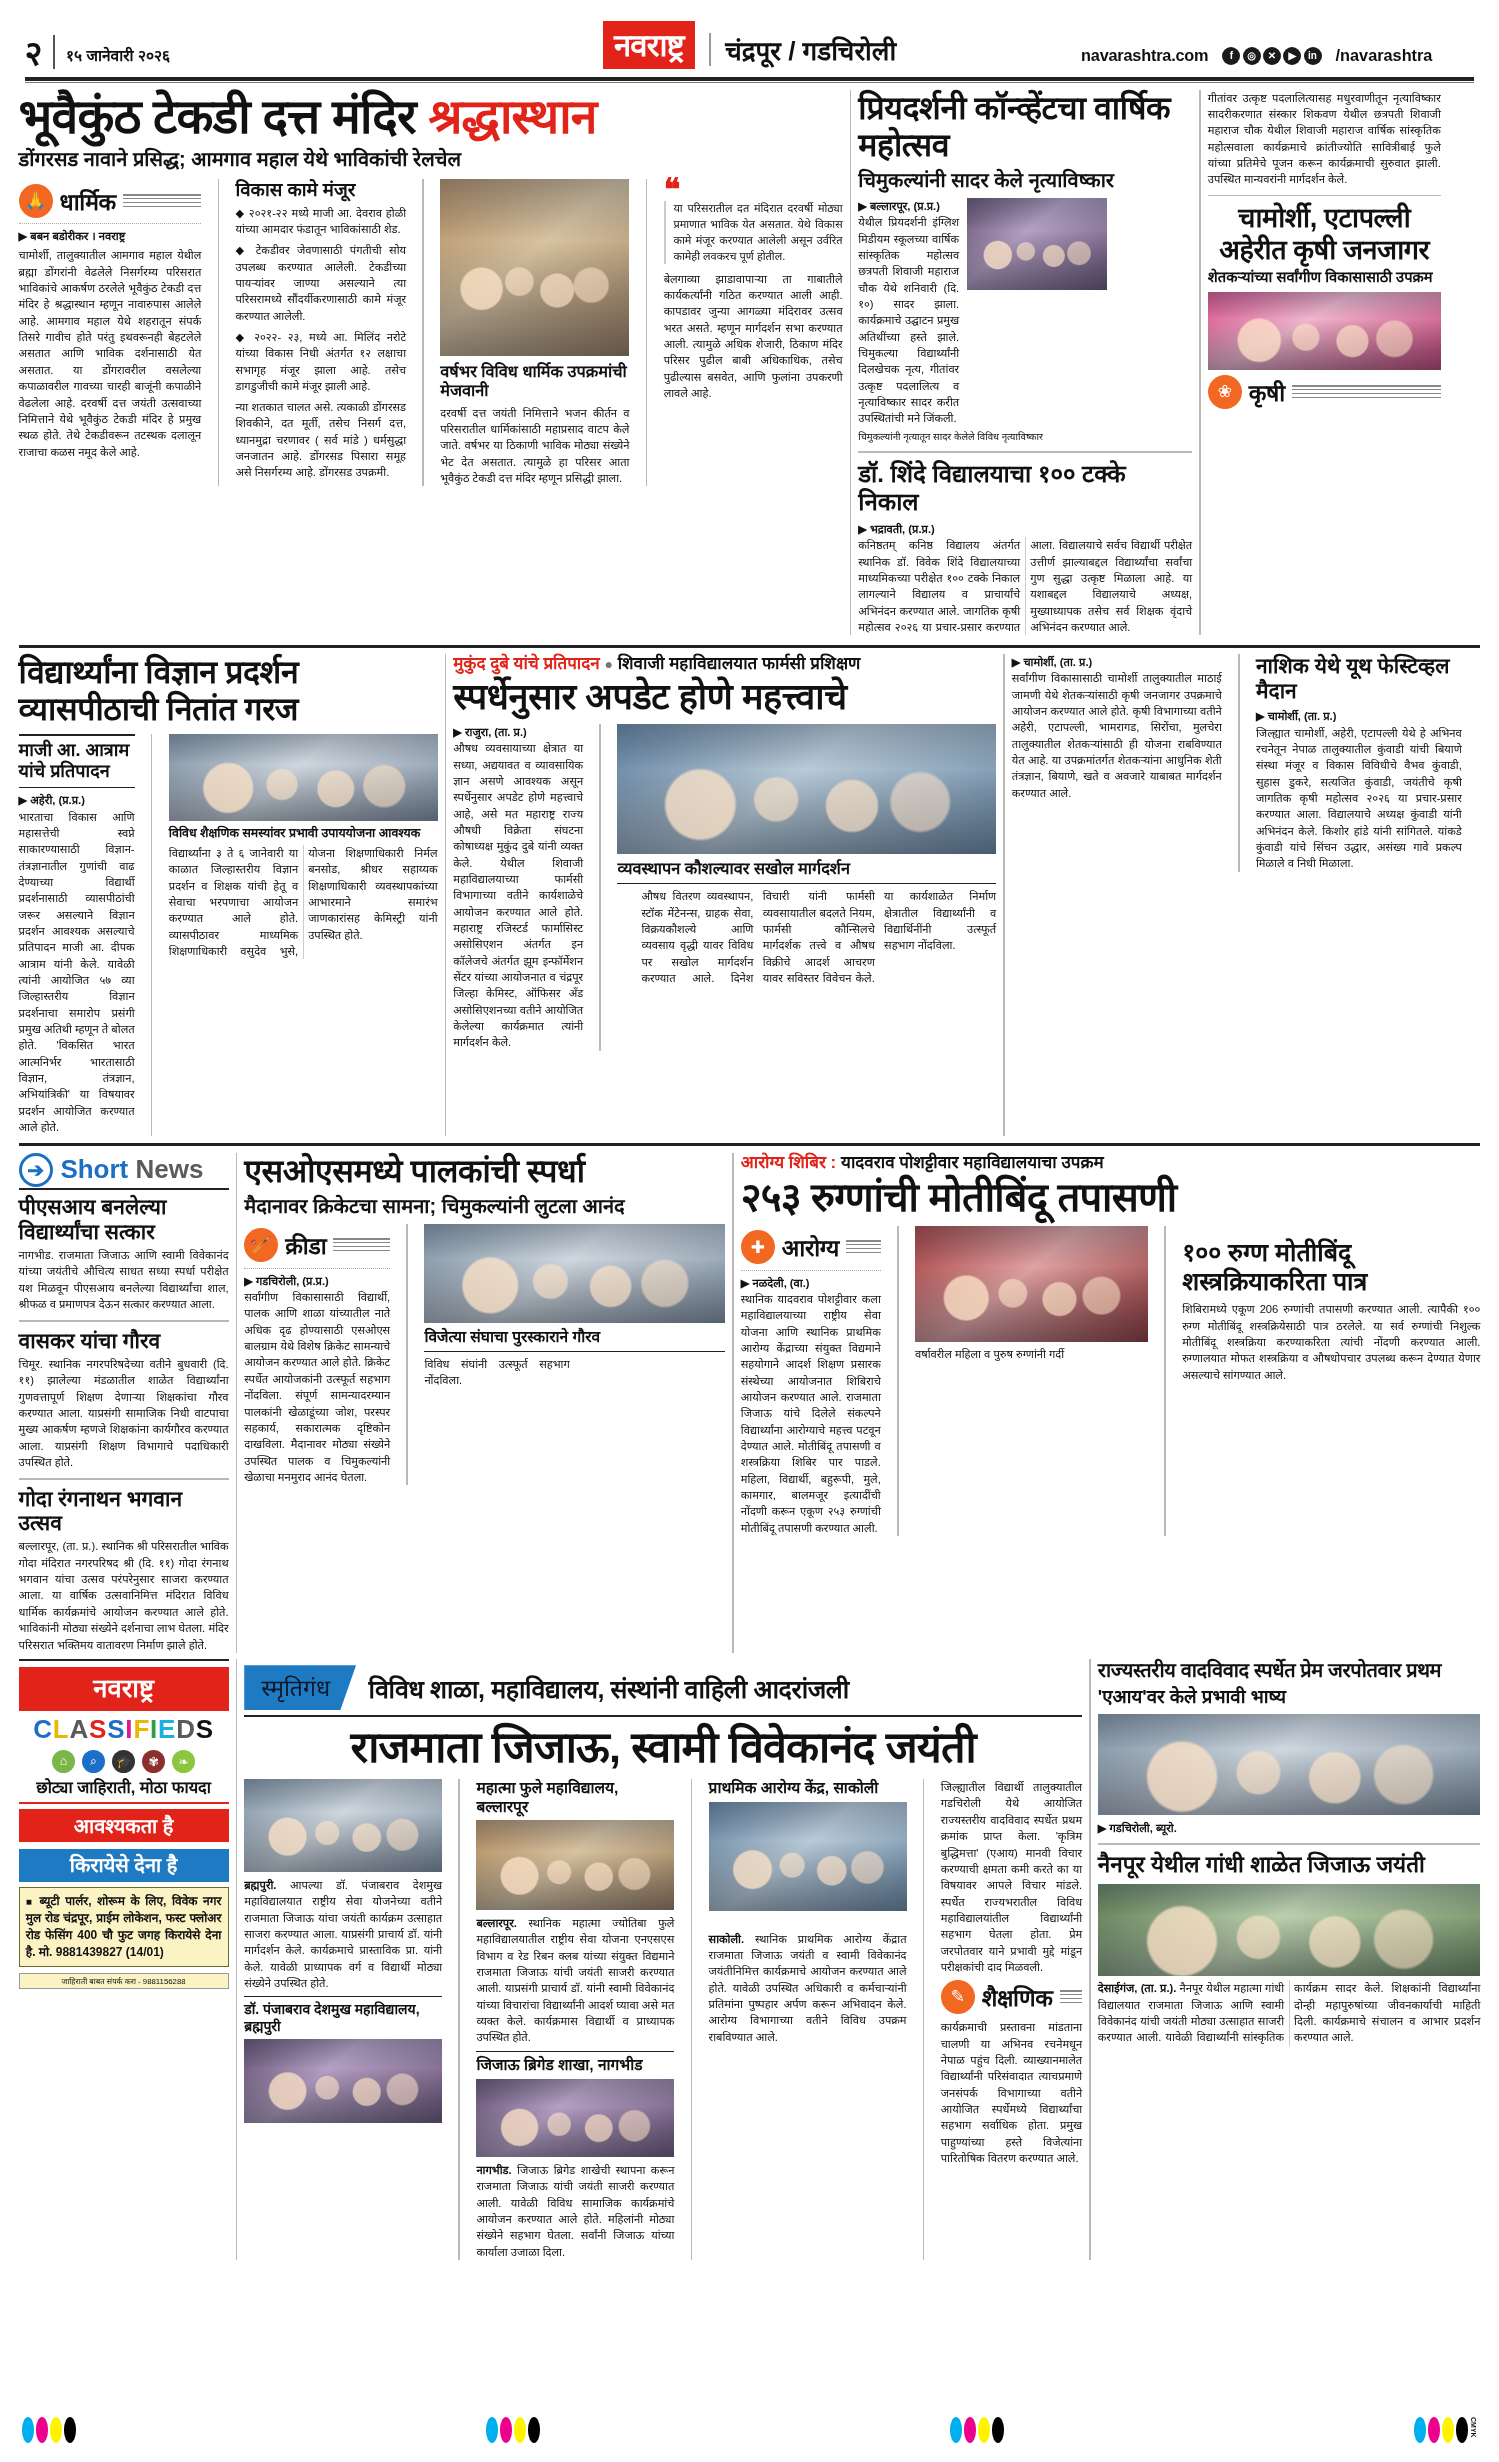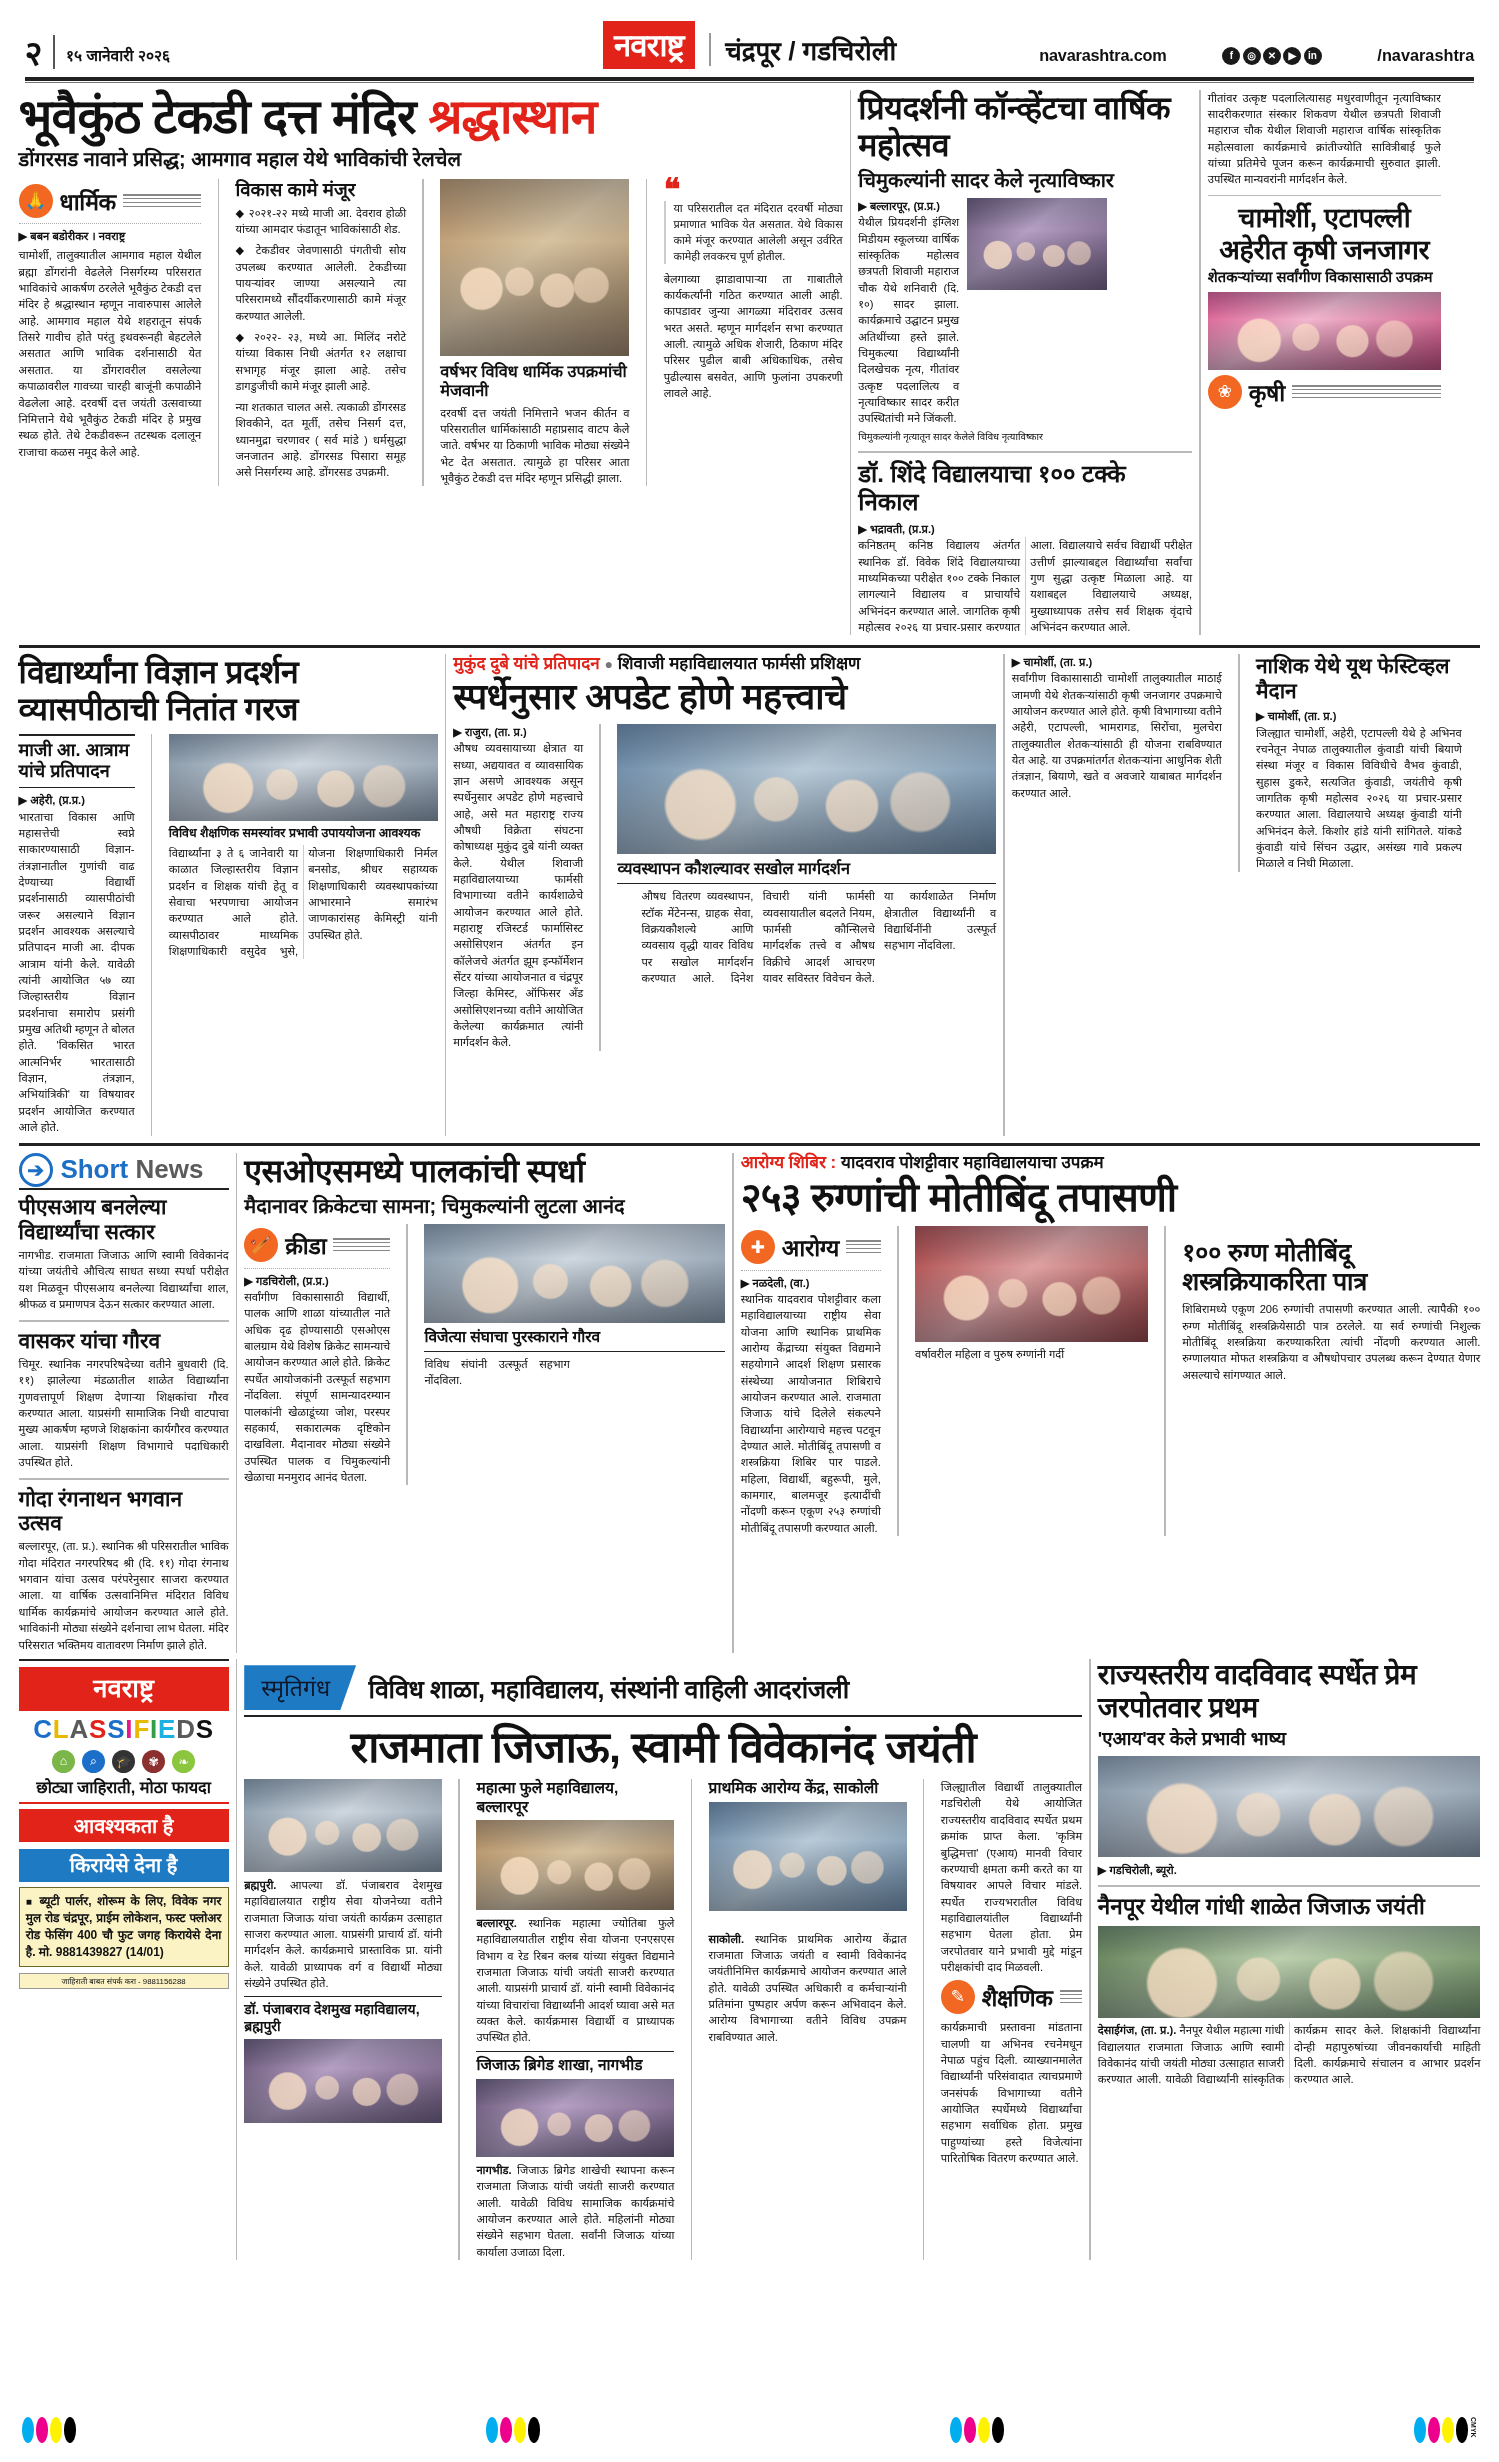--- a/index.html
+++ b/index.html
@@ -18,21 +18,21 @@
   .pg-num { font-size: 34px; font-weight: bold; font-family: "Liberation Serif", serif; line-height: 0.9; }
   .pg-rule { width: 1.6px; height: 34px; background: #555; }
   .pg-date { font-size: 15.5px; font-weight: bold; padding-bottom: 3.1px; }
   .mast-center { flex: 1; display: flex; align-items: flex-end; justify-content: center; gap: 12.4px; }
   .mast-logo {
     background: #e2231a; color: #fff; font-size: 31px; font-weight: bold;
     padding: 1.6px 11px 4.7px 11px; letter-spacing: -0.8px; font-family: "Liberation Serif", serif;
   }
   .mast-divider { width: 2.3px; height: 33px; background: #999; margin: 0 1.6px 3.1px 1.6px; }
   .mast-edition { font-size: 26px; font-weight: bold; padding-bottom: 1.6px; }
-  .mast-right { width: 435px; display: flex; align-items: flex-end; justify-content: space-between; gap: 3px; padding-bottom: 4.7px; }
+  .mast-right { width: 435px; display: flex; align-items: flex-end; justify-content: center; gap: 14px; padding-bottom: 4.7px; }
   .mast-web { font-size: 16.3px; font-weight: bold; letter-spacing: -0.2px; }
   .soc-row { display: flex; gap: 2.3px; align-items: center; }
   .soc { width: 18px; height: 18px; border-radius: 50%; background: #1a1a1a; color:#fff;
          font-size: 10px; display:flex; align-items:center; justify-content:center; font-weight: bold; }
   .mast-handle { font-size: 16.3px; font-weight: bold; }
 
   .rule-thick { height: 3.9px; background: #222; margin: 3.1px 6.2px 0.8px 6.2px; }
   .rule-thin { height: 1.6px; background: #777; margin: 0 6.2px 0 6.2px; }
 
   
@@ -504,21 +504,21 @@
             <div class="badge-lines"></div>
           </div>
           <div class="body-text">कार्यक्रमाची प्रस्तावना मांडताना चालणी या अभिनव रचनेमधून नेपाळ पहुंच दिली. व्याख्यानमालेत विद्यार्थ्यांनी परिसंवादात त्याचप्रमाणे जनसंपर्क विभागाच्या वतीने आयोजित स्पर्धेमध्ये विद्यार्थ्यांचा सहभाग सर्वाधिक होता. प्रमुख पाहुण्यांच्या हस्ते विजेत्यांना पारितोषिक वितरण करण्यात आले.</div>
         </div>
       </div>
     </div>
 
     <div class="colsep"></div>
 
     <div style="flex:1;">
-      <h2 class="hl-big" style="font-size:28px;">राज्यस्तरीय वादविवाद स्पर्धेत प्रेम जरपोतवार प्रथम</h2>
+      <h2 class="hl-big" style="font-size:20px;">राज्यस्तरीय वादविवाद स्पर्धेत प्रेम जरपोतवार प्रथम</h2>
       <div class="subhead-sm" style="font-size:18.6px;margin-top:3.9px;">'एआय'वर केले प्रभावी भाष्य</div>
       <div class="photo group" style="height:101px;margin-top:5.4px;"></div>
       <div class="body-text" style="font-weight:bold;margin-top:4.7px;">▶ <span>गडचिरोली, ब्यूरो.</span></div>
 
       <div class="hsep"></div>
 
       <h3 class="hl-med" style="font-size:22.5px;">नैनपूर येथील गांधी शाळेत जिजाऊ जयंती</h3>
       <div class="photo green" style="height:92px;margin-top:5.4px;"></div>
       <div class="body-text cols2" style="margin-top:4.7px;">
         <span class="dateline">देसाईगंज, (ता. प्र.).</span>

